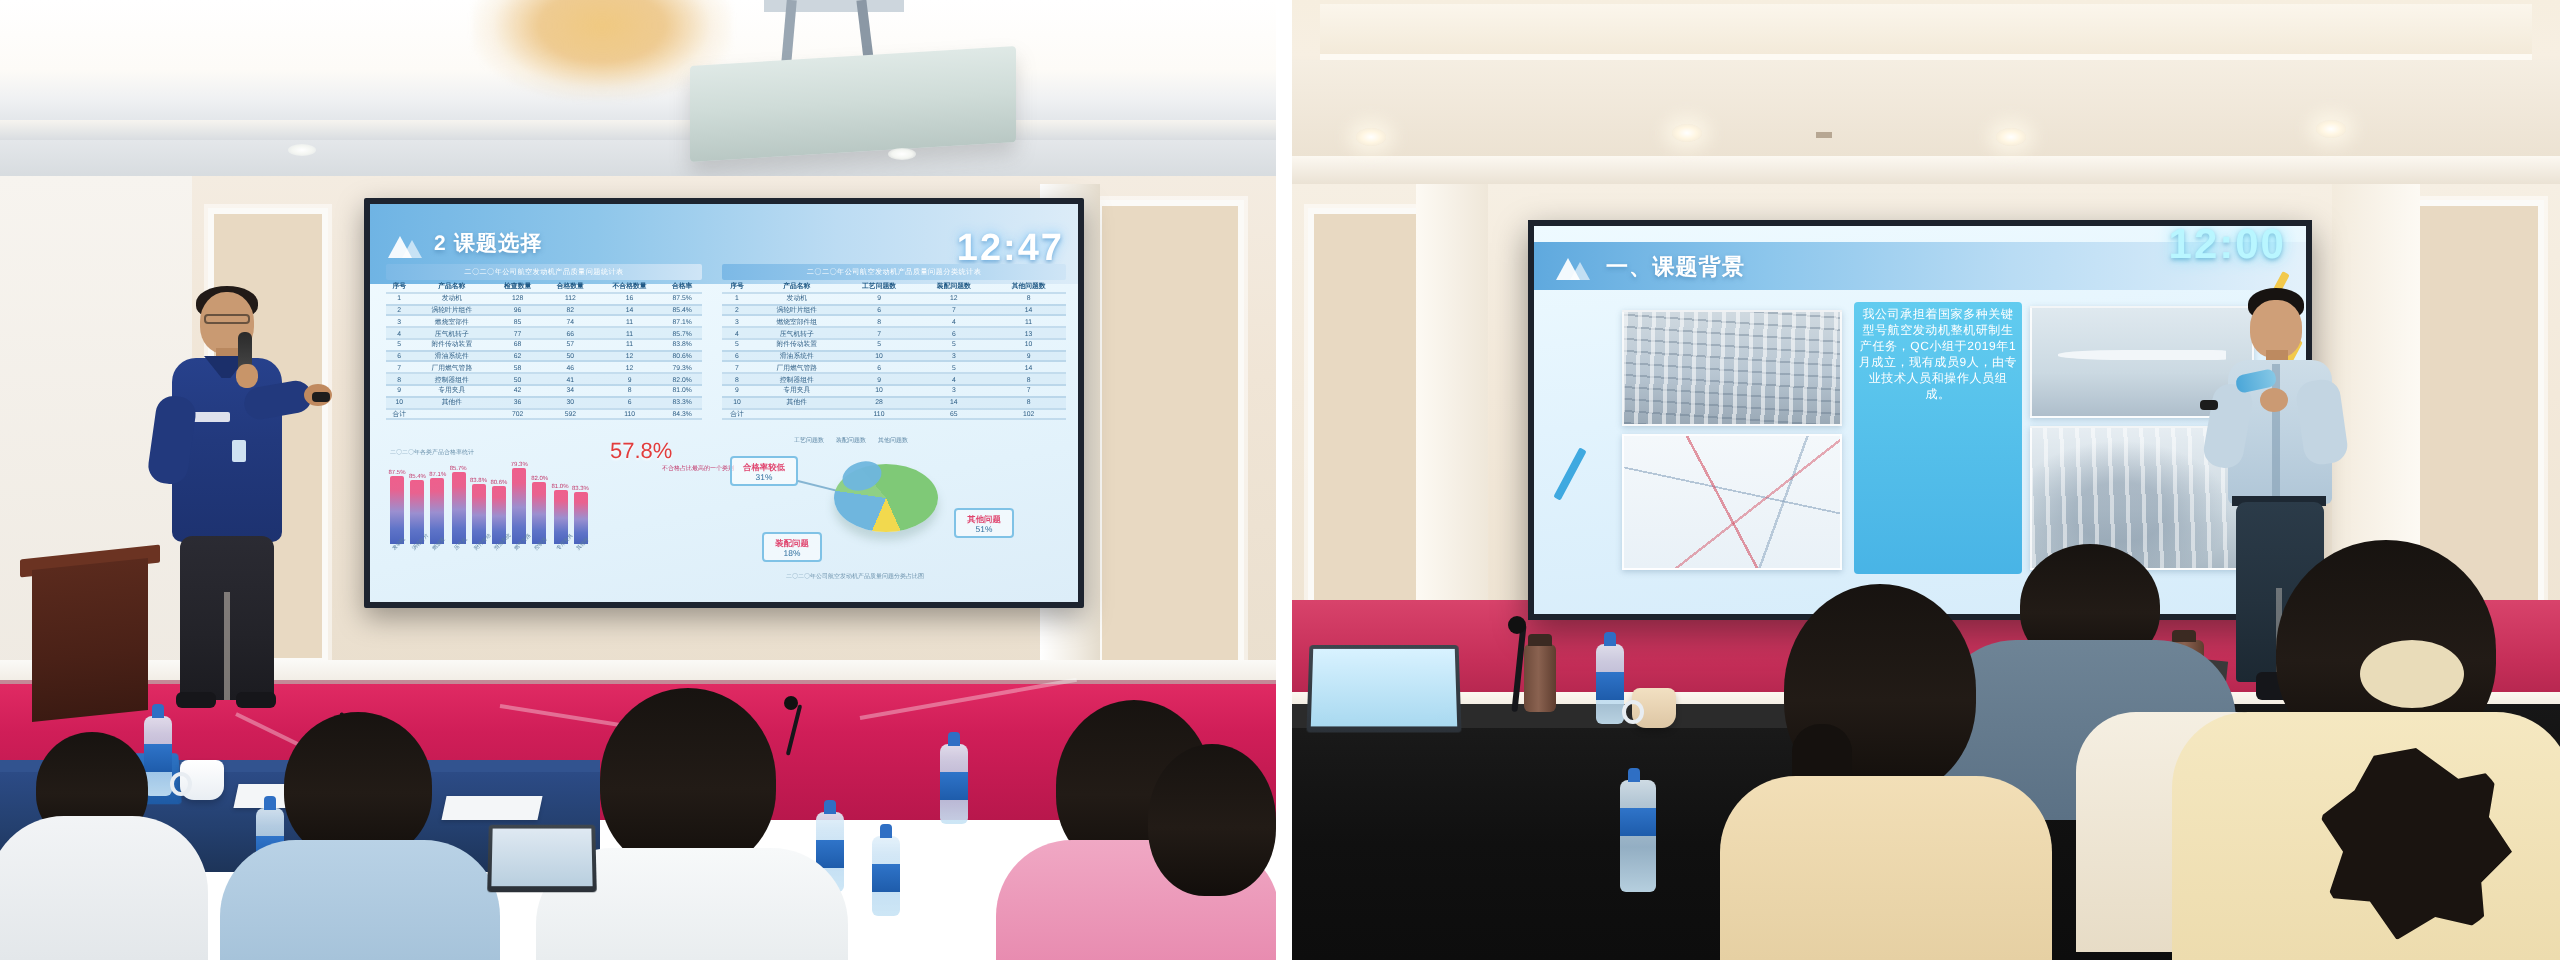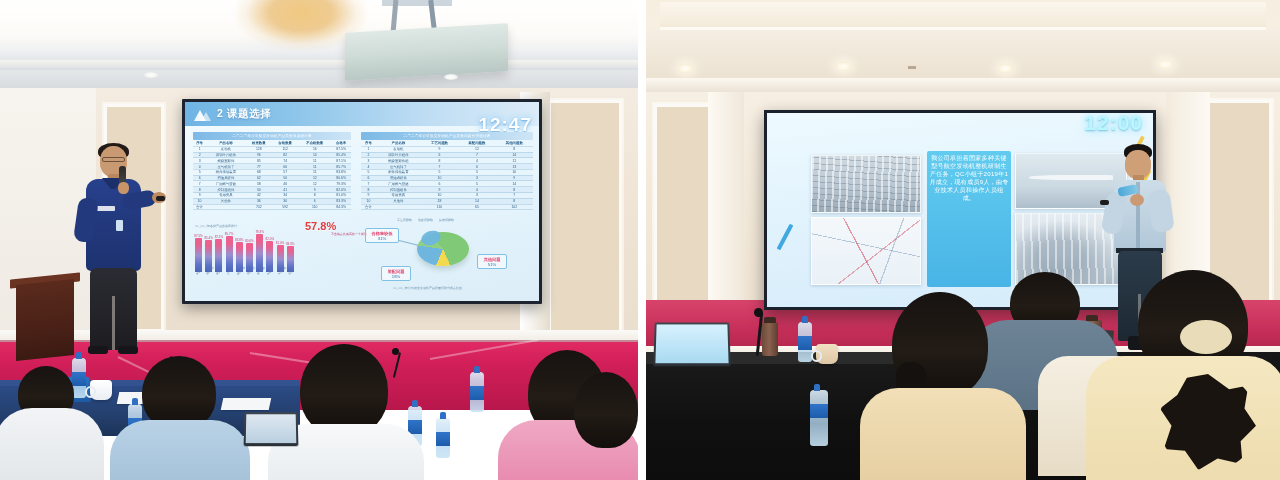--- a/index.html
+++ b/index.html
@@ -91,21 +91,21 @@
     left:182px; top:99px; width:360px; height:205px;
     background:#1d2430; padding:3px; border-radius:1px;
     box-shadow:0 5px 14px rgba(0,0,0,.35);
   }
   .screen-surface {
     width:100%; height:100%;
     background:linear-gradient(170deg,#f2fbff 0%,#e9f6fd 40%,#e2f2fb 70%,#dcedf8 100%);
     position:relative; overflow:hidden;
   }
   .slide-title-bar {
-    position:absolute; left:0; top:0; width:100%; height:24px;
+    position:absolute; left:0; top:0; width:100%; height:40px;
     background:linear-gradient(90deg,#6fb4e4 0%,#8ec6ea 32%,#bcdcf3 66%,#dcecf8 100%);
     display:flex; align-items:center; gap:6px; padding-left:8px;
   }
   .slide-logo { width:18px; height:13px; position:relative; flex:0 0 auto; }
   .slide-logo:before{
     content:""; position:absolute; left:1px; bottom:0; width:0;height:0;
     border-left:6px solid transparent;border-right:6px solid transparent;border-bottom:11px solid rgba(255,255,255,.92);
   }
   .slide-logo:after{
     content:""; position:absolute; left:8px; bottom:0; width:0;height:0;
@@ -144,21 +144,21 @@
   .bar {
     width:7px; border-radius:1px 1px 0 0;
     background:linear-gradient(180deg,#ef5f8c 0%,#e9628f 20%,#9b8fd0 52%,#5f74c8 78%,#4a63bd 100%);
   }
   .bar-axis-labels { display:flex; gap:3.2px; margin-top:1px; }
   .bar-axis-labels span {
     width:7px; font-size:2.6px; color:#5b7f9e; transform:rotate(-45deg);
     transform-origin:left top; white-space:nowrap; display:block;
   }
   .big-pct {
-    position:absolute; font-size:11px; font-weight:bold; color:#e23c3c;
+    position:absolute; font-size:11px; font-weight:normal; color:#e23c3c;
     text-shadow:0 1px 1px rgba(255,255,255,.8);
   }
   .callout {
     position:absolute; border:.7px solid #7fc2e6; background:rgba(255,255,255,.55);
     border-radius:2px; text-align:center; padding:1.5px 2px;
   }
   .callout b { display:block; font-size:4.2px; color:#e0456f; }
   .callout i { display:block; font-size:4.2px; color:#2f6f9e; font-style:normal; }
   .pie3d {
     position:absolute; width:52px; height:40px;
@@ -881,20 +881,24 @@
     <div class="layer wall-panel r-panel-b"></div>
     <div class="layer r-col-left"></div>
     <div class="layer r-col-right"></div>
     <div class="layer r-stage"></div>
     <div class="layer r-baseboard"></div>
     <div class="layer r-floor"></div>
 
     <div class="layer r-screen-frame">
       <div class="r-screen-surface">
 
+        <div class="r-title-bar">
+          <span class="slide-logo"></span>
+          <span class="slide-title" style="font-size:11px;">一、课题背景</span>
+        </div>
         <div class="r-timer">12:00</div>
 
         <div class="r-photo ph-factory" style="left:44px;top:42px;width:110px;height:58px;"></div>
         <div class="r-photo ph-plane" style="left:248px;top:40px;width:112px;height:56px;"></div>
         <div class="r-photo ph-map" style="left:44px;top:104px;width:110px;height:68px;"></div>
         <div class="r-photo ph-equip" style="left:248px;top:100px;width:112px;height:72px;"></div>
 
         <div class="r-textblock" style="left:160px;top:38px;width:84px;height:136px;">
           <span style="white-space:normal;">我公司承担着国家多种关键型号航空发动机整机研制生产任务，QC小组于2019年1月成立，现有成员9人，由专业技术人员和操作人员组成。</span>
         </div>

